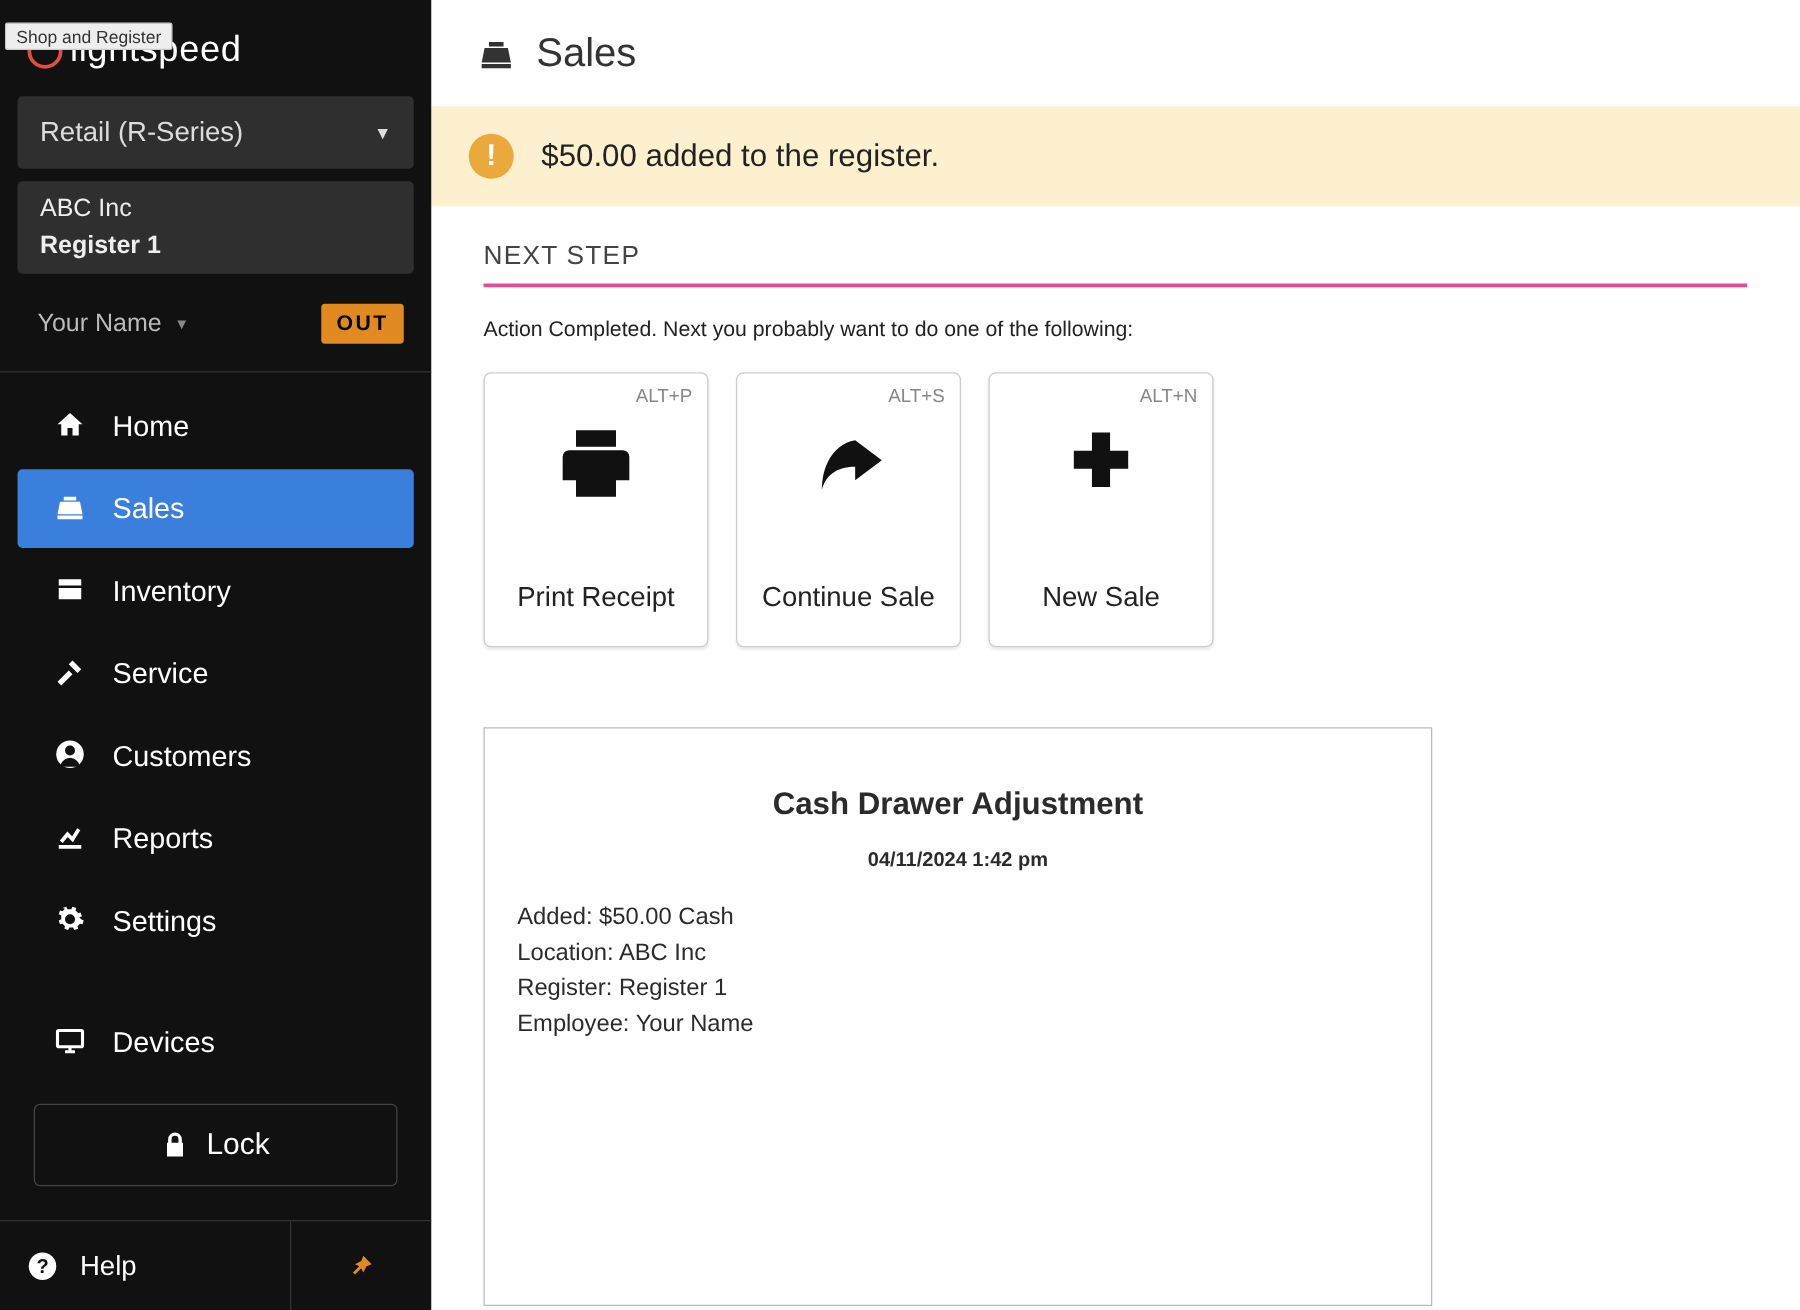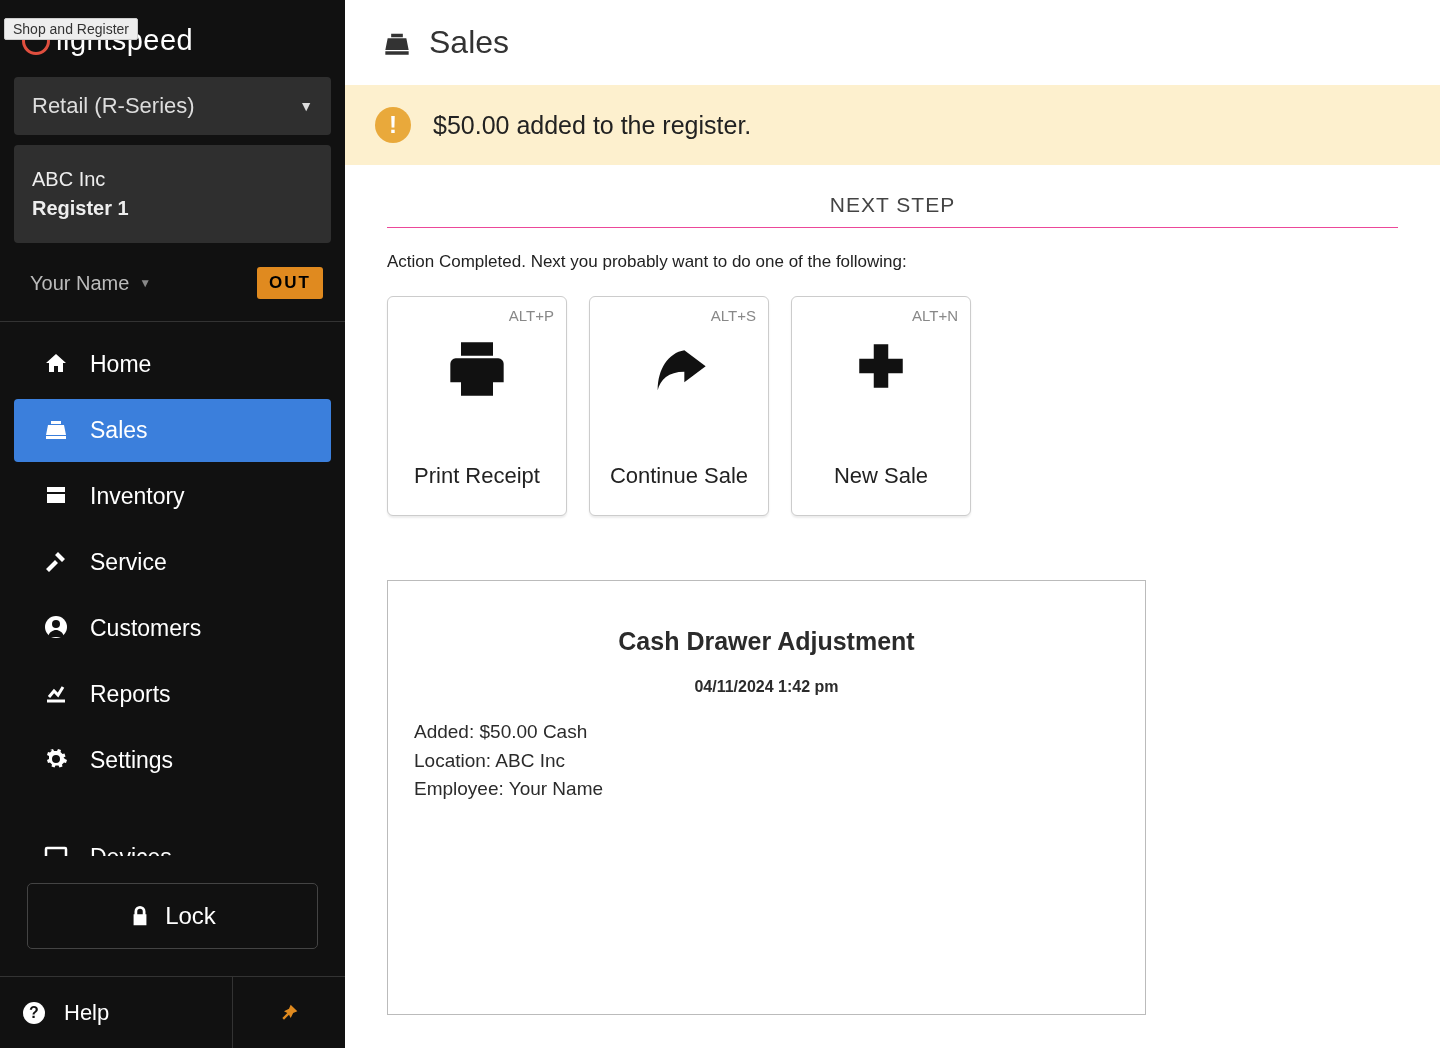--- a/index.html
+++ b/index.html
@@ -61,21 +61,21 @@
     justify-content: space-between;
     align-items: center;
     font-size: 22px;
     color: #ddd;
   }
   .selector .caret { font-size: 14px; }
   .reg-block {
     margin: 0 14px 14px 14px;
     background: #2f2f2f;
     border-radius: 4px;
-    padding: 20px 18px;
+    padding: 8px 18px;
     font-size: 20px;
     line-height: 1.45;
     color: #eee;
   }
   .reg-block .line2 { font-weight: 700; }
   .userrow {
     padding: 10px 22px 22px 30px;
     display: flex;
     justify-content: space-between;
     align-items: center;
@@ -195,23 +195,22 @@
   .content {
     padding: 28px 42px;
     overflow-y: auto;
     flex: 1;
   }
   .section-label {
     font-size: 21px;
     letter-spacing: 1px;
     color: #444;
     padding-bottom: 10px;
-    border-bottom: 1px solid #ec4899;
+    border-bottom: 3px solid #ec4899;
     margin-bottom: 24px;
-    text-align: center;
   }
   .hint {
     font-size: 17px;
     color: #222;
     margin-bottom: 24px;
   }
   .cards {
     display: flex;
     gap: 22px;
     margin-bottom: 64px;
@@ -451,17 +450,18 @@
         <div class="card-label">New Sale</div>
       </div>
     </div>
 
     <div class="receipt-box">
       <div class="receipt-title">Cash Drawer Adjustment</div>
       <div class="receipt-date">04/11/2024 1:42 pm</div>
       <div class="receipt-lines">
         <div>Added: $50.00 Cash</div>
         <div>Location: ABC Inc</div>
+        <div>Register: Register 1</div>
         <div>Employee: Your Name</div>
       </div>
     </div>
   </div>
 </main>
 
 </body></html>

